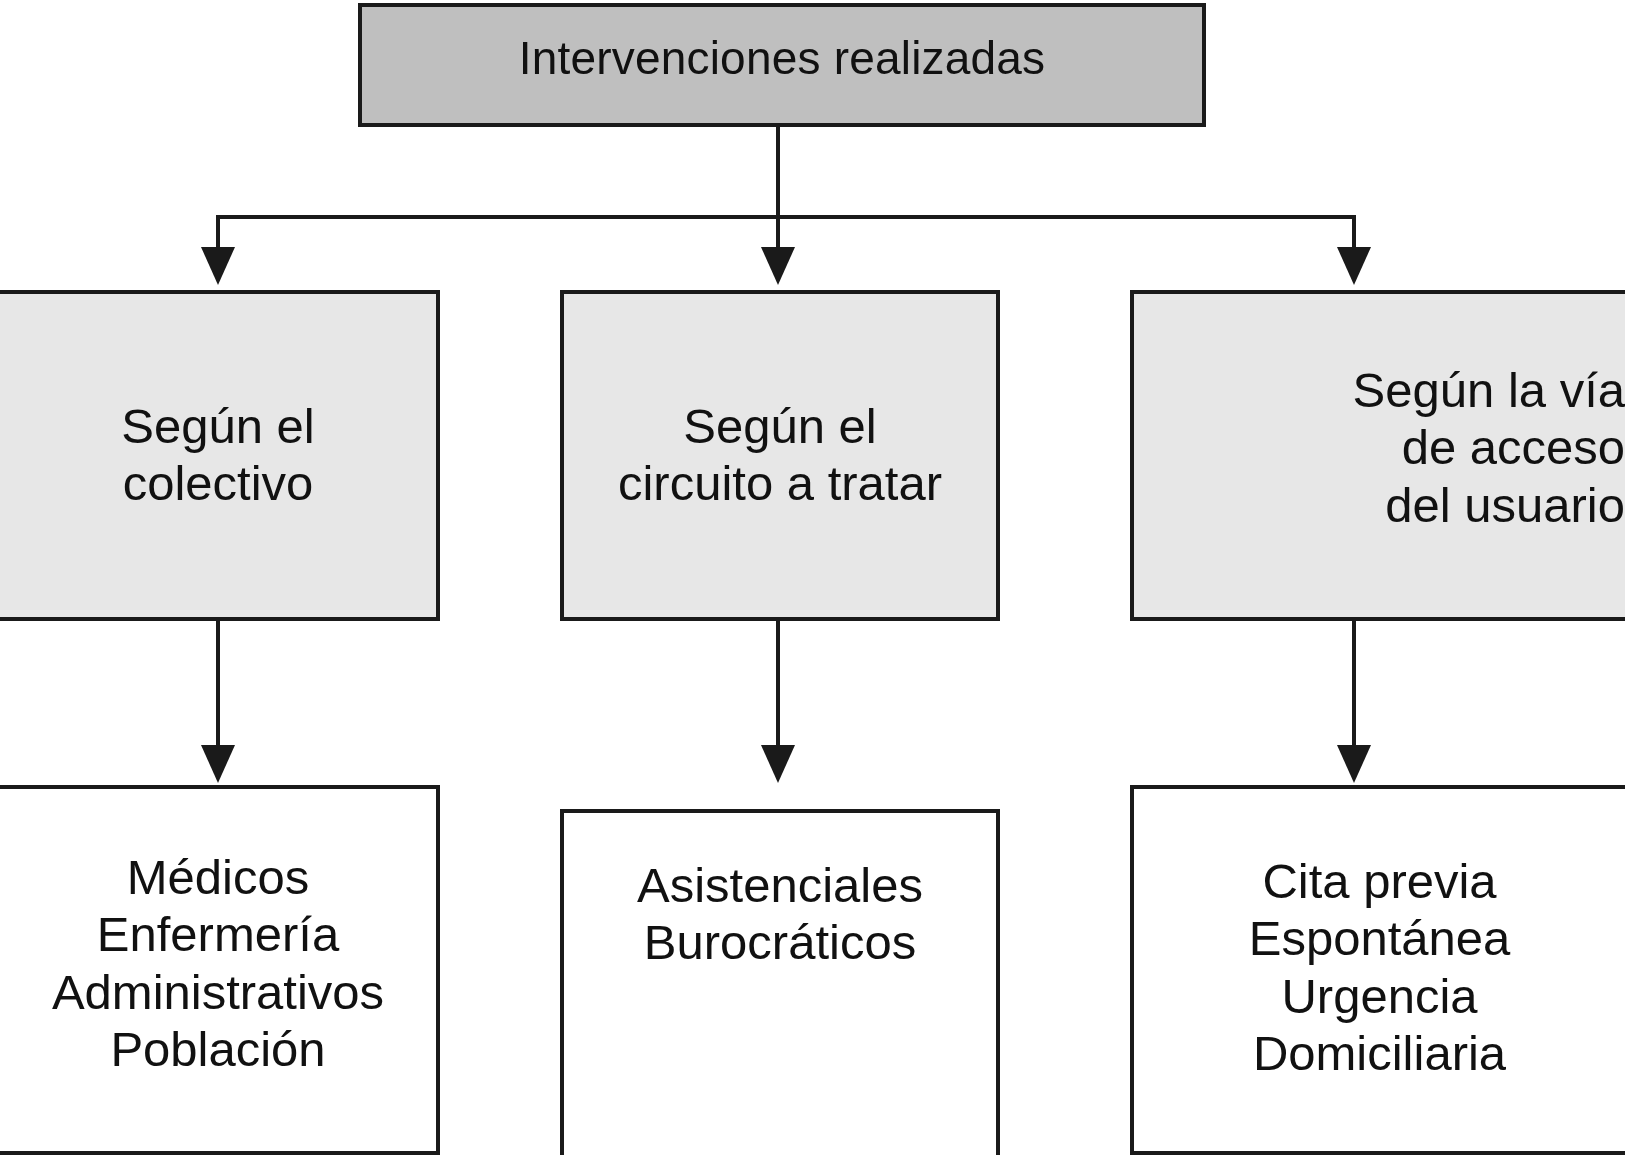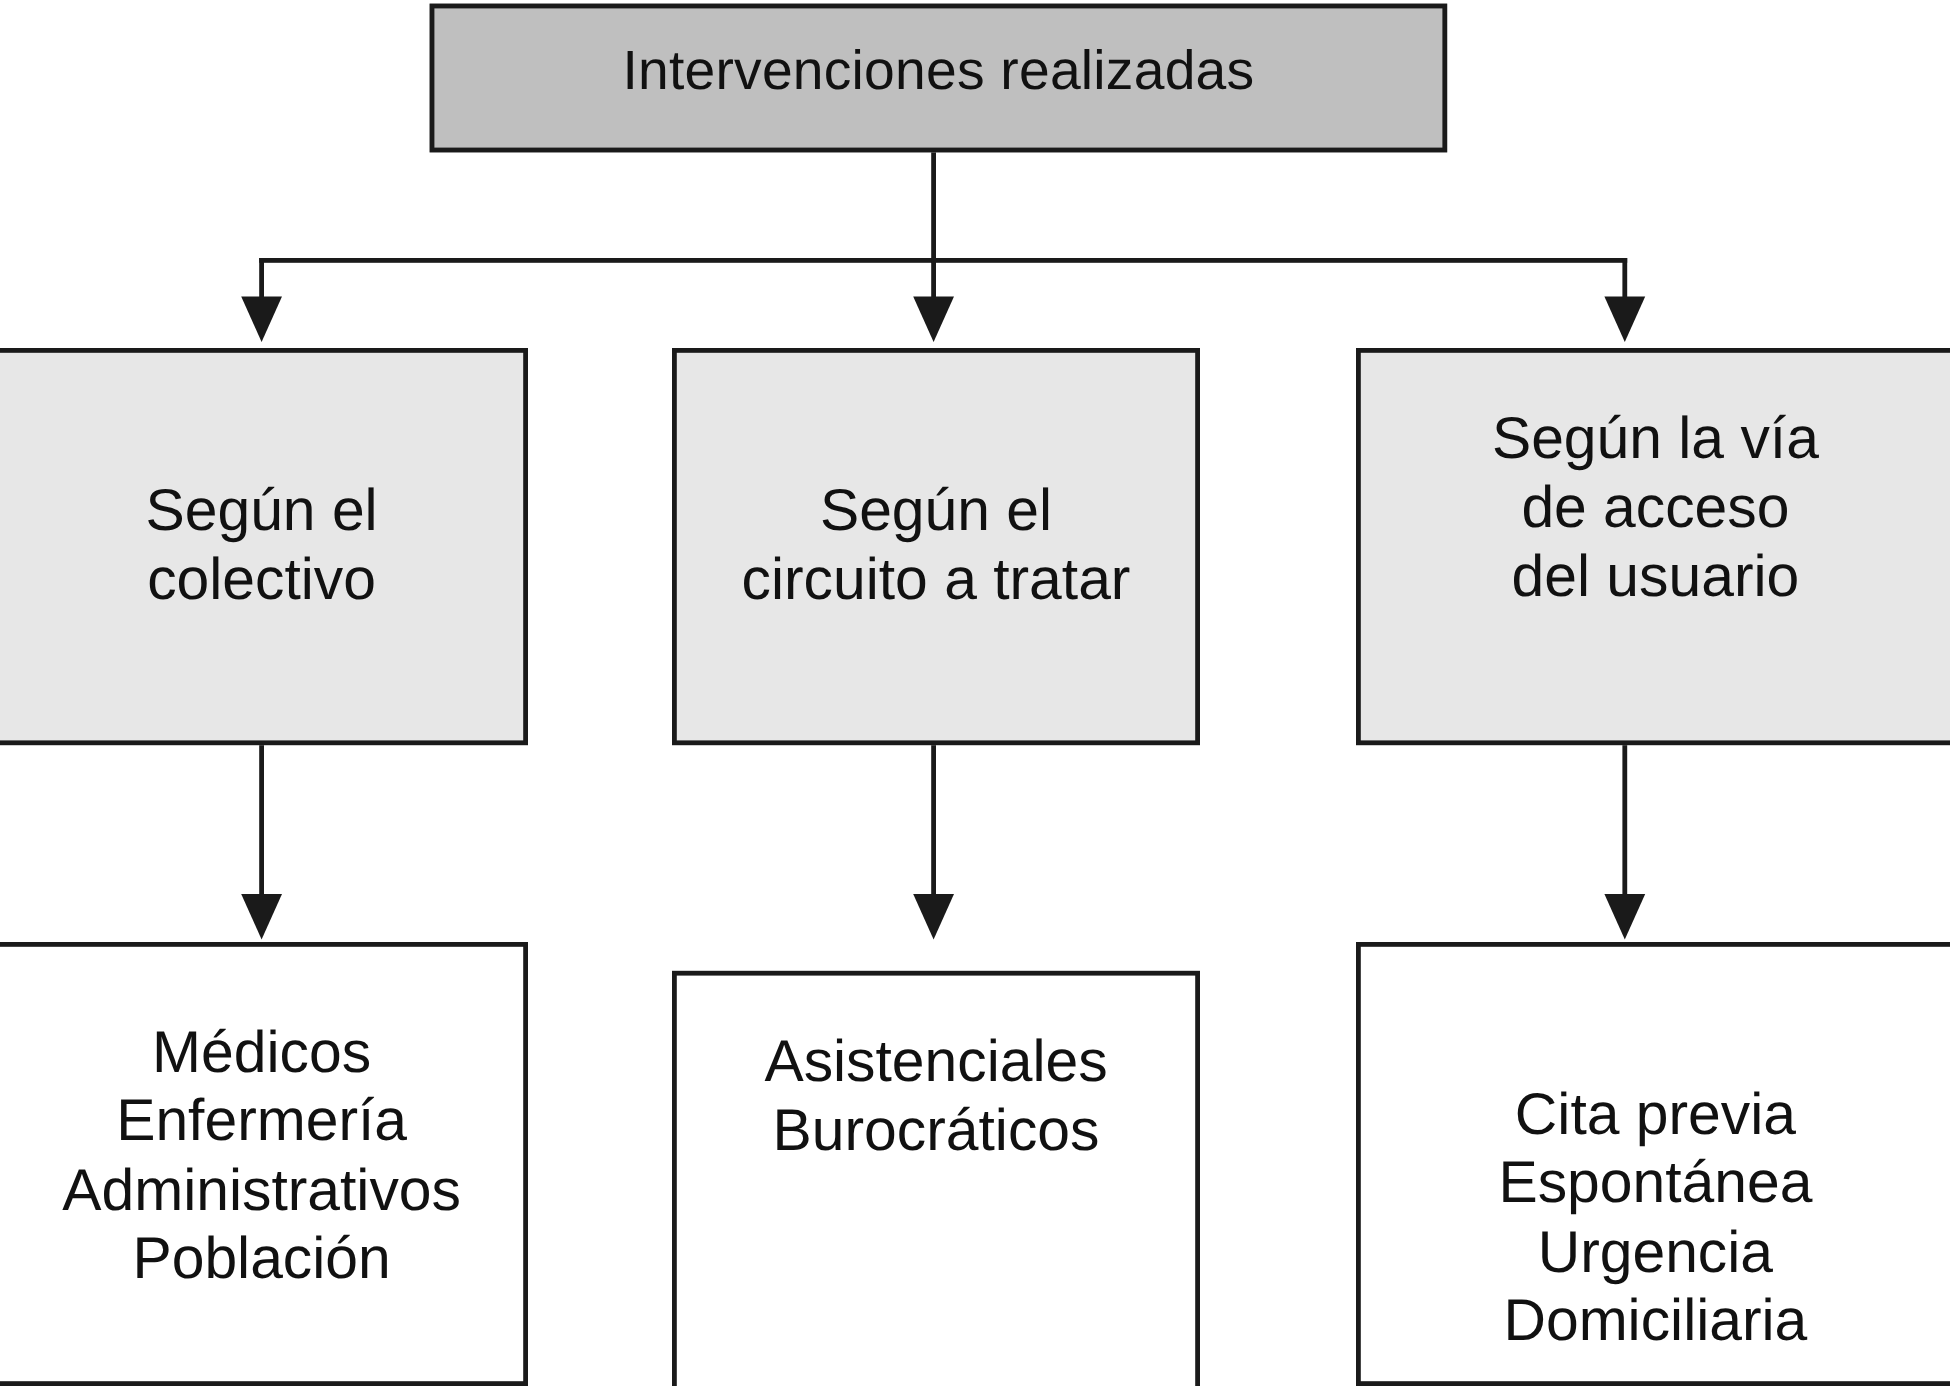--- a/index.html
+++ b/index.html
@@ -97,21 +97,21 @@
     <span class="txt" style="padding-top:104px;">Según el
 colectivo</span>
   </div>
 
   <div class="node node-mid" style="left:560px; top:290px; width:440px; height:331px;">
     <span class="txt" style="padding-top:104px;">Según el
 circuito a tratar</span>
   </div>
 
   <div class="node node-mid" style="left:1130px; top:290px; width:499px; height:331px;">
-    <span class="txt" style="padding-top:44px;">Según la vía
+    <span class="txt" style="padding-top:68px;text-align:right;">Según la vía
 de acceso
 del usuario</span>
   </div>
 
   <div class="line-v" style="left:216px; top:621px; height:126px;"></div>
   <div class="arrow-head" style="left:201px; top:745px;"></div>
 
   <div class="line-v" style="left:776px; top:621px; height:126px;"></div>
   <div class="arrow-head" style="left:761px; top:745px;"></div>
 
@@ -124,19 +124,19 @@
 Administrativos
 Población</span>
   </div>
 
   <div class="node node-leaf" style="left:560px; top:785px; width:440px; height:370px;margin-top:24px;">
     <span class="txt" style="padding-top:44px;">Asistenciales
 Burocráticos</span>
   </div>
 
   <div class="node node-leaf" style="left:1130px; top:785px; width:499px; height:370px;">
-    <span class="txt" style="padding-top:64px;margin-top:48px;">Cita previa
+    <span class="txt" style="padding-top:64px;">Cita previa
 Espontánea
 Urgencia
 Domiciliaria</span>
   </div>
 
 </div>
 
 </body></html>

